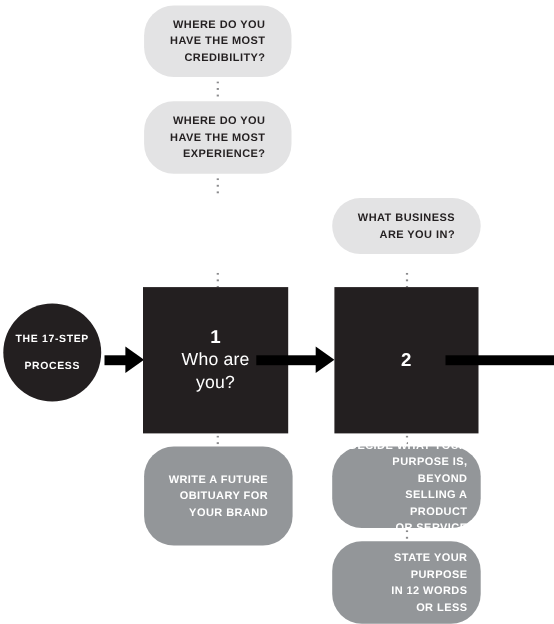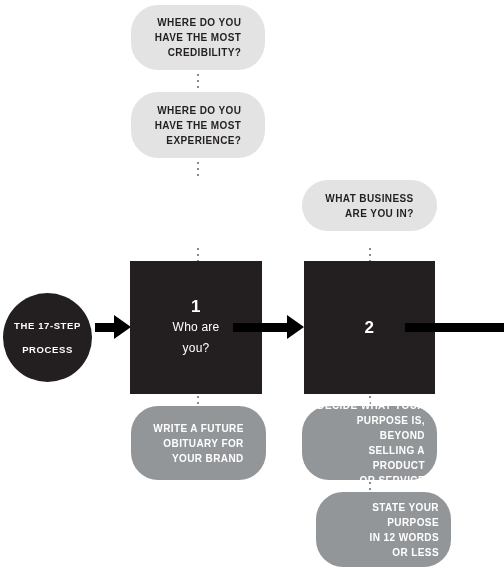--- a/index.html
+++ b/index.html
@@ -61,21 +61,21 @@
     justify-content: center;
     text-align: center;
   }
   .stepbox .num {
     font-size: 17px;
     font-weight: bold;
     line-height: 20px;
     letter-spacing: 0.3px;
   }
   .stepbox .qt {
-    font-size: 12px;
+    font-size: 16px;
     font-weight: normal;
     line-height: 21px;
     white-space: pre-line;
     letter-spacing: 0.2px;
   }
 
   
   .startcircle {
     position: absolute;
     background: #231f20;
@@ -153,21 +153,21 @@
 
   <div class="dotline" style="left:197px; top:248px; height:13px;"></div>
 
   <div class="bubble light" style="left:302px; top:180px; width:135px; height:51px;">
     <span class="txt">WHAT BUSINESS
 ARE YOU IN?</span>
   </div>
 
   <div class="dotline" style="left:369px; top:248px; height:13px;"></div>
 
-  <div class="startcircle" style="left:3px; top:293px; width:89px; height:89px;">
+  <div class="startcircle" style="left:3px; top:276px; width:89px; height:89px;">
     <span>THE 17-STEP</span>
     <span>PROCESS</span>
   </div>
 
   <div class="arrow" style="left:95px; top:323px; width:36px;">
     <div class="shaft" style="width:22px;"></div>
     <div class="head" style="left:19px;"></div>
   </div>
 
   <div class="stepbox" style="left:130px; top:261px; width:132px; height:133px;">
@@ -182,35 +182,35 @@
   </div>
 
   <div class="stepbox" style="left:304px; top:261px; width:131px; height:133px;">
     <span class="num">2</span>
   </div>
 
   <div class="plainbar" style="left:405px; top:323px; width:99px;"></div>
 
   <div class="dotline" style="left:197px; top:396px; height:11px;"></div>
 
-  <div class="bubble gray" style="left:131px; top:406px; width:135px; height:74px;">
+  <div class="bubble gray" style="left:131px; top:406px; width:135px; height:90px;">
     <span class="txt">WRITE A FUTURE
 OBITUARY FOR
 YOUR BRAND</span>
   </div>
 
   <div class="dotline" style="left:369px; top:396px; height:11px;"></div>
 
   <div class="bubble gray" style="left:302px; top:406px; width:135px; height:74px;">
     <span class="txt">DECIDE WHAT YOUR
 PURPOSE IS, BEYOND
 SELLING A PRODUCT
 OR SERVICE</span>
   </div>
 
   <div class="dotline" style="left:369px; top:482px; height:11px;"></div>
 
-  <div class="bubble gray" style="left:316px; top:492px; width:135px; height:75px;padding-left:24px;">
+  <div class="bubble gray" style="left:302px; top:492px; width:135px; height:75px;padding-left:24px;">
     <span class="txt">STATE YOUR PURPOSE
 IN 12 WORDS OR LESS</span>
   </div>
 
 </div>
 
 </body></html>

